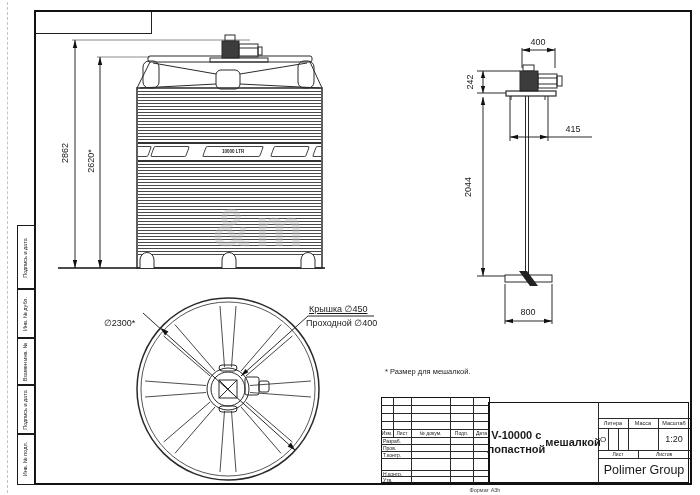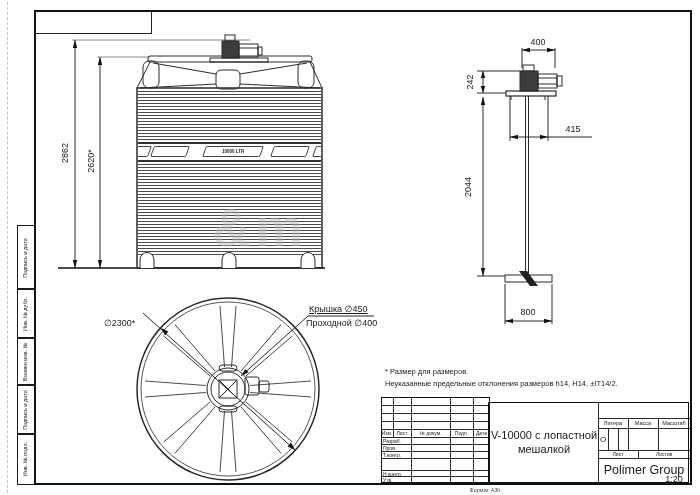--- a/index.html
+++ b/index.html
@@ -194,22 +194,21 @@
   <div class="txt dim rot ctr" style="left:66px;top:156px;width:50px;height:10px;">2620*</div>
   <div class="txt dim ctr" style="left:518px;top:37px;width:40px;height:10px;">400</div>
   <div class="txt dim rot ctr" style="left:450px;top:77px;width:40px;height:10px;">242</div>
   <div class="txt dim ctr" style="left:553px;top:124px;width:40px;height:10px;">415</div>
   <div class="txt dim rot ctr" style="left:443px;top:182px;width:50px;height:10px;">2044</div>
   <div class="txt dim ctr" style="left:508px;top:307px;width:40px;height:10px;">800</div>
   <div class="txt dim" style="left:104px;top:318px;">∅2300*</div>
   <div class="txt dim" style="left:309px;top:304px;text-decoration:underline;">Крышка ∅450</div>
   <div class="txt dim" style="left:306px;top:318px;">Проходной ∅400</div>
 
-  <div class="txt" style="left:385px;top:367px;font-size:7.5px;">* Размер для размеров.</div>
-  <div class="txt" style="left:385px;top:379px;font-size:7.5px;">Неуказанные предельные отклонения размеров h14, H14, ±IT14/2.</div>
+  <div class="txt" style="left:385px;top:367px;font-size:7.5px;">* Размер для мешалкой.</div>
 
   <div>
 
     <div class="outline" style="left:381px;top:397px;width:107px;height:84px;"></div>
 
     <div class="hl" style="left:381px;top:405px;width:109px;"></div>
     <div class="hl" style="left:381px;top:413px;width:109px;"></div>
     <div class="hl" style="left:381px;top:421px;width:109px;"></div>
     <div class="hl" style="left:381px;top:429px;width:109px;"></div>
     <div class="hl" style="left:381px;top:437px;width:109px;"></div>
@@ -246,26 +245,26 @@
     <div class="vl" style="left:618px;top:428px;height:22px;"></div>
     <div class="vl" style="left:628px;top:418px;height:32px;"></div>
     <div class="vl" style="left:658px;top:418px;height:32px;"></div>
     <div class="vl" style="left:638px;top:450px;height:8px;"></div>
 
     <div class="txt ctr" style="left:598px;top:418px;width:30px;height:10px;font-size:5.5px;">Литера</div>
     <div class="txt ctr" style="left:628px;top:418px;width:30px;height:10px;font-size:5.5px;">Масса</div>
     <div class="txt ctr" style="left:658px;top:418px;width:32px;height:10px;font-size:5.5px;">Масштаб</div>
     <div class="txt ctr" style="left:598px;top:428px;width:10px;height:22px;font-size:8px;">О</div>
     <div class="txt ctr" style="left:628px;top:428px;width:30px;height:22px;font-size:8px;"></div>
-    <div class="txt ctr" style="left:658px;top:428px;width:32px;height:22px;font-size:9px;margin-top:40px;">1:20</div>
+    <div class="txt ctr" style="left:658px;top:428px;width:32px;height:22px;font-size:9px;">1:20</div>
     <div class="txt ctr" style="left:598px;top:450px;width:40px;height:8px;font-size:5px;">Лист</div>
     <div class="txt ctr" style="left:638px;top:450px;width:52px;height:8px;font-size:5px;">Листов</div>
     <div class="txt ctr" style="left:598px;top:458px;width:92px;height:23px;font-size:12.5px;">Polimer Group</div>
 
-    <div class="abs ctr" style="left:490px;top:402px;width:108px;height:79px;flex-direction:column;font-size:11px;line-height:14px;">
+    <div class="abs ctr" style="left:490px;top:402px;width:108px;height:79px;flex-direction:row;font-size:11px;line-height:14px;font-weight:bold;">
       <div>V-10000 с лопастной</div>
       <div>мешалкой</div>
     </div>
   </div>
 
   <div class="txt ctr" style="left:450px;top:485px;width:70px;height:9px;font-size:5.5px;color:#444;">Формат А3h</div>
 
 </div>
 
 </body></html>

